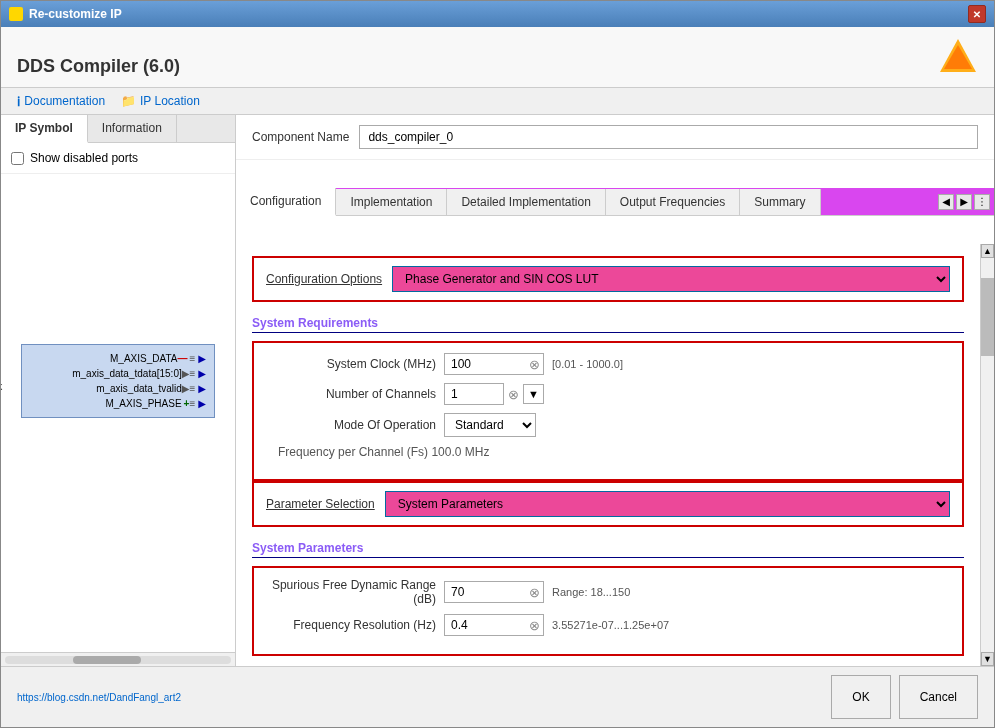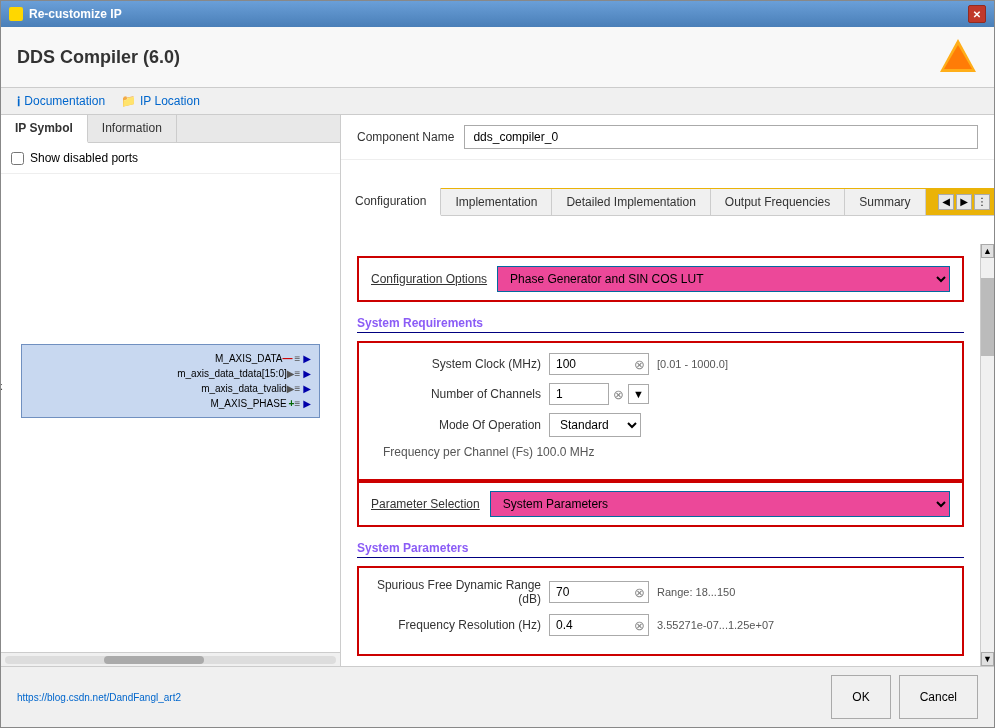--- a/index.html
+++ b/index.html
@@ -44,21 +44,21 @@
       font-size: 10px;
       font-weight: bold;
       border-radius: 2px;
     }
 
     .main-header {
       background: #f8f8f8;
       border-bottom: 1px solid #ccc;
       padding: 10px 16px;
       display: flex;
-      align-items: center;
+      align-items: flex-end;
       justify-content: space-between;
       flex-shrink: 0;
     }
 
     .app-title { font-size: 18px; font-weight: bold; color: #333; }
     .app-logo { width: 40px; height: 40px; }
 
     .nav-bar {
       background: #f0f0f0;
       border-bottom: 1px solid #ccc;
@@ -82,21 +82,21 @@
     .nav-icon-folder { color: #ffa500; font-size: 12px; }
 
     .content-area {
       display: flex;
       flex: 1;
       overflow: hidden;
     }
 
     
     .left-panel {
-      width: 340px;
+      width: 235px;
       border-right: 1px solid #ccc;
       display: flex;
       flex-direction: column;
       flex-shrink: 0;
       background: #fff;
     }
 
     .tab-bar {
       display: flex;
       border-bottom: 1px solid #ccc;
@@ -186,21 +186,21 @@
       flex: 1;
       border: 1px solid #aaa;
       padding: 4px 8px;
       font-size: 12px;
       background: #fff;
     }
 
     .config-tabs {
       display: flex;
       border-bottom: 1px solid #ccc;
-      background: #eab308;
+      background: #d946ef;
       align-items: center;
     }
 
     .config-tab {
       padding: 6px 14px;
       cursor: pointer;
       border-right: 1px solid #ccc;
       font-size: 12px;
       color: #333;
       background: #f0f0f0;

